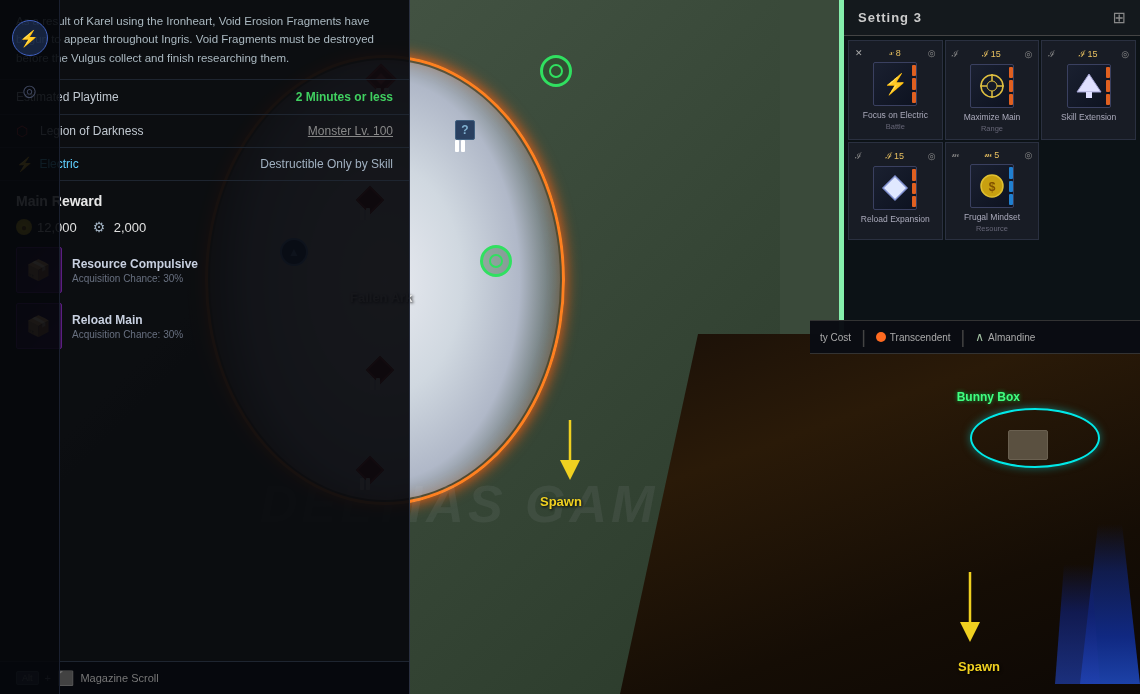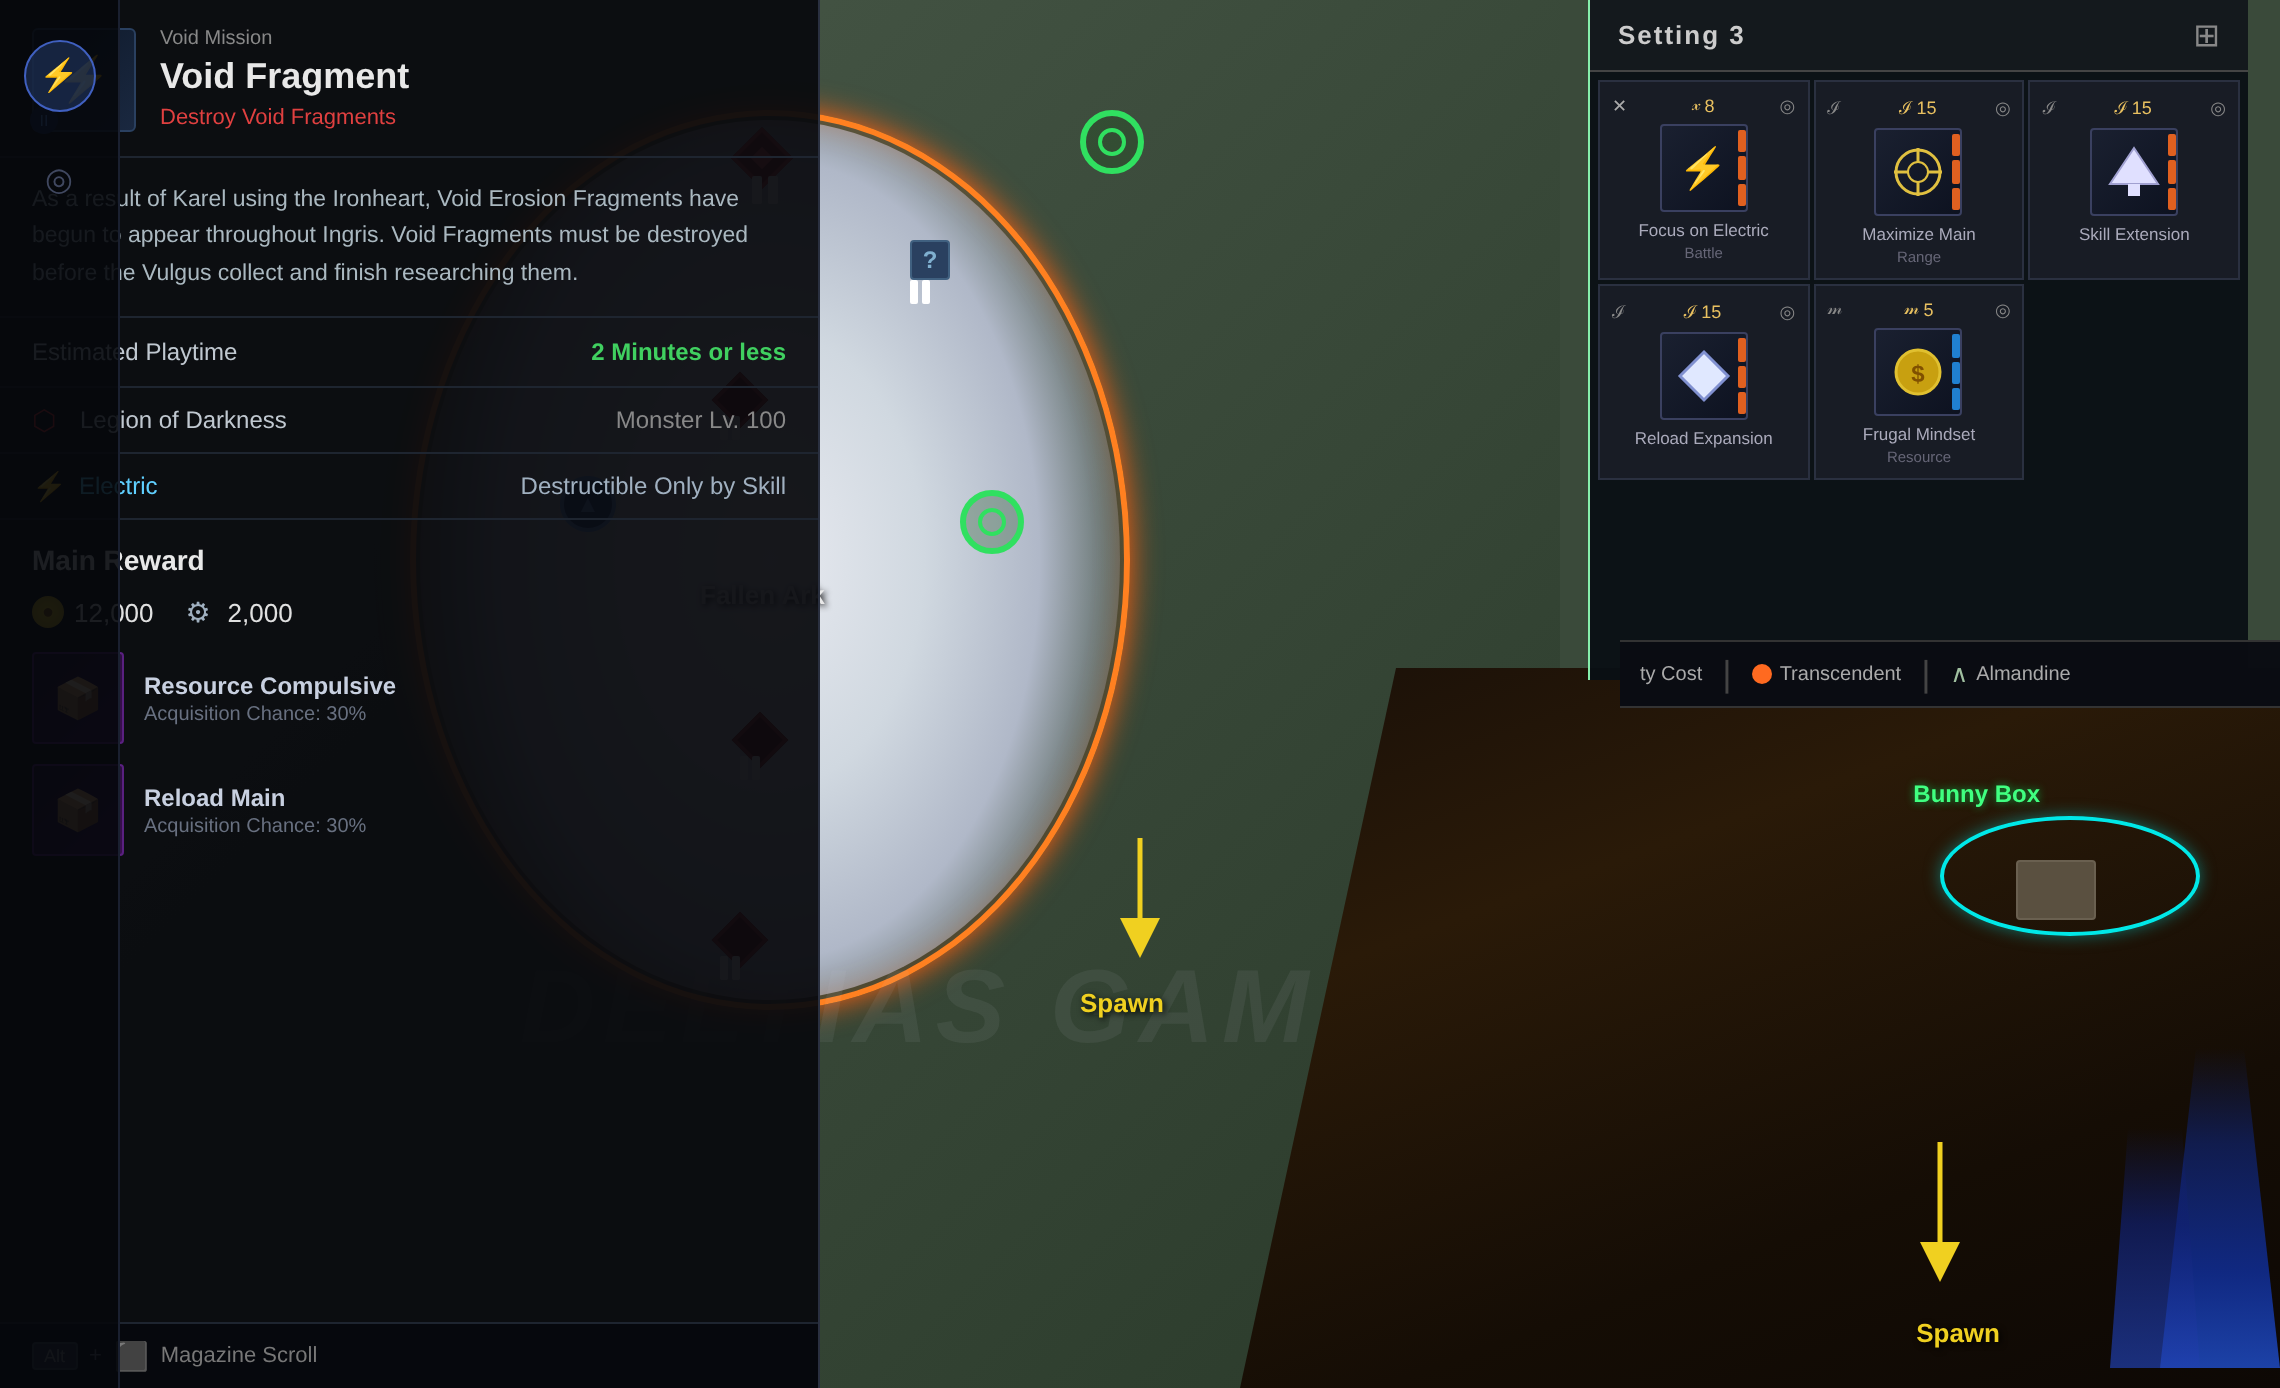--- a/index.html
+++ b/index.html
@@ -36,25 +36,25 @@
       bottom: 0; right: 0;
       width: 520px; height: 360px;
       background: linear-gradient(160deg, #1a1008 0%, #2a1a08 30%, #150d05 70%, #0d0805 100%);
       z-index: 2;
       clip-path: polygon(15% 0%, 100% 0%, 100% 100%, 0% 100%);
     }
 
     
     .skills-panel {
       position: absolute;
-      top: 0; right: 16px;
-      width: 330px; height: 340px;
+      top: 0; right: 0;
+      width: 301px; height: 340px;
       background: rgba(10,15,20,0.95);
       z-index: 10;
-      border-left: 1px solid #86efac;
+      border-left: 5px solid #86efac;
     }
 
     .skills-header {
       display: flex;
       align-items: center;
       justify-content: space-between;
       padding: 8px 14px;
       background: rgba(20,25,30,0.98);
       border-bottom: 1px solid #444;
       height: 36px;
@@ -303,20 +303,21 @@
     }
 
     .legion-name {
       font-size: 12px;
       color: #c0c8d0;
     }
 
     .legion-level {
       font-size: 12px;
       color: #888;
+      text-decoration: underline;
     }
 
     .electric-row {
       padding: 8px 16px;
       display: flex;
       align-items: center;
       justify-content: space-between;
       border-bottom: 1px solid #1e2530;
     }
 
@@ -956,31 +957,20 @@
   </div>
 </div>
 
 <div class="side-nav">
   <div class="side-nav-icon active">⚡</div>
   <div class="side-nav-icon inactive">◎</div>
 </div>
 
 <div class="mission-panel">
 
-  <div class="mission-header">
-    <div class="mission-icon-box">
-      <span class="mission-icon-lightning">⚡</span>
-      <div class="mission-icon-badge">II</div>
-    </div>
-    <div class="mission-title-area">
-      <div class="mission-type">Void Mission</div>
-      <div class="mission-name">Void Fragment</div>
-      <div class="mission-subtitle">Destroy Void Fragments</div>
-    </div>
-  </div>
 
   <div class="mission-description">As a result of Karel using the Ironheart, Void Erosion Fragments have begun to appear throughout Ingris. Void Fragments must be destroyed before the Vulgus collect and finish researching them.</div>
 
   <div class="mission-stats">
     <div class="mission-stat-label">Estimated Playtime</div>
     <div class="mission-stat-value">2 Minutes or less</div>
   </div>
 
   <div class="mission-info-row">
     <div class="mission-info-left">

